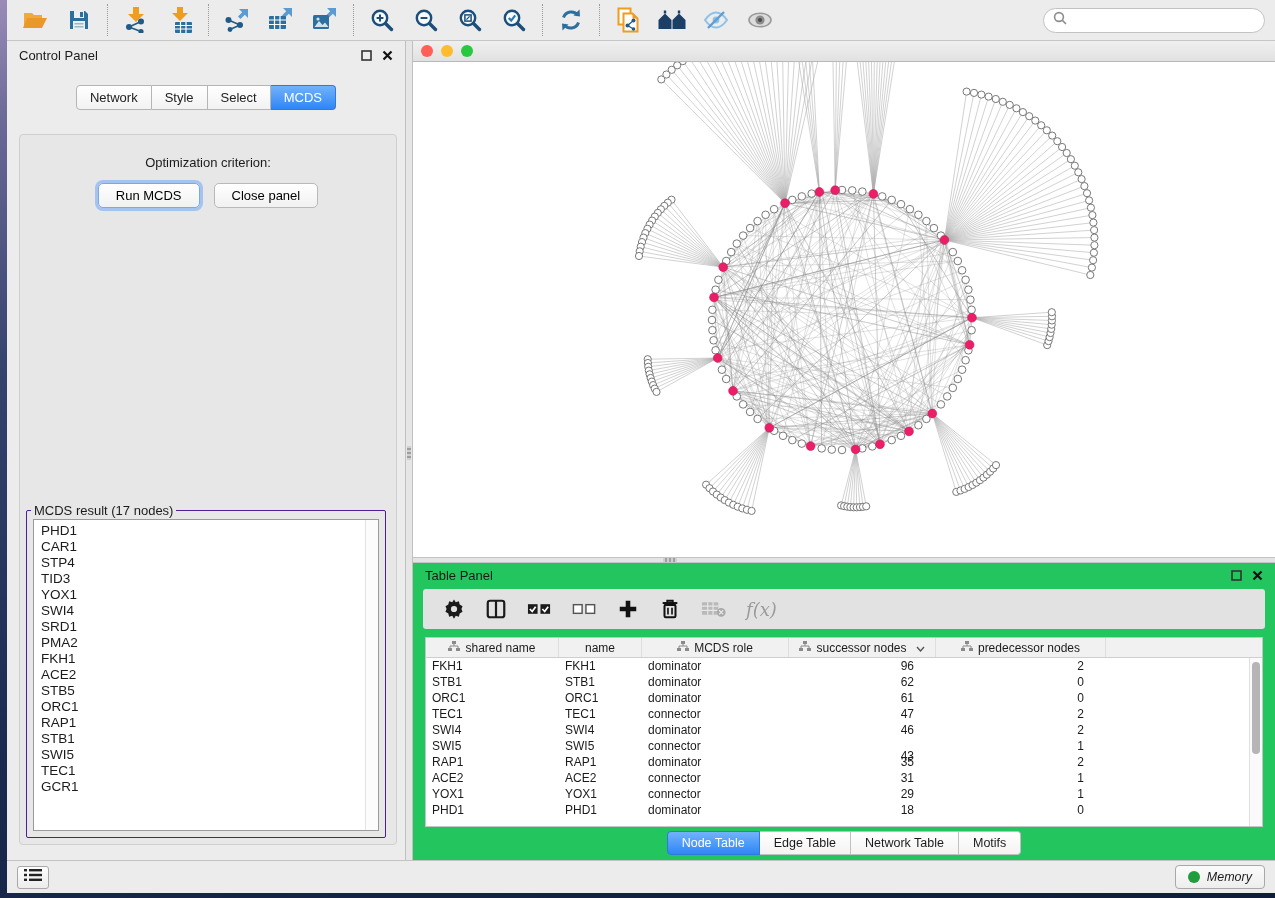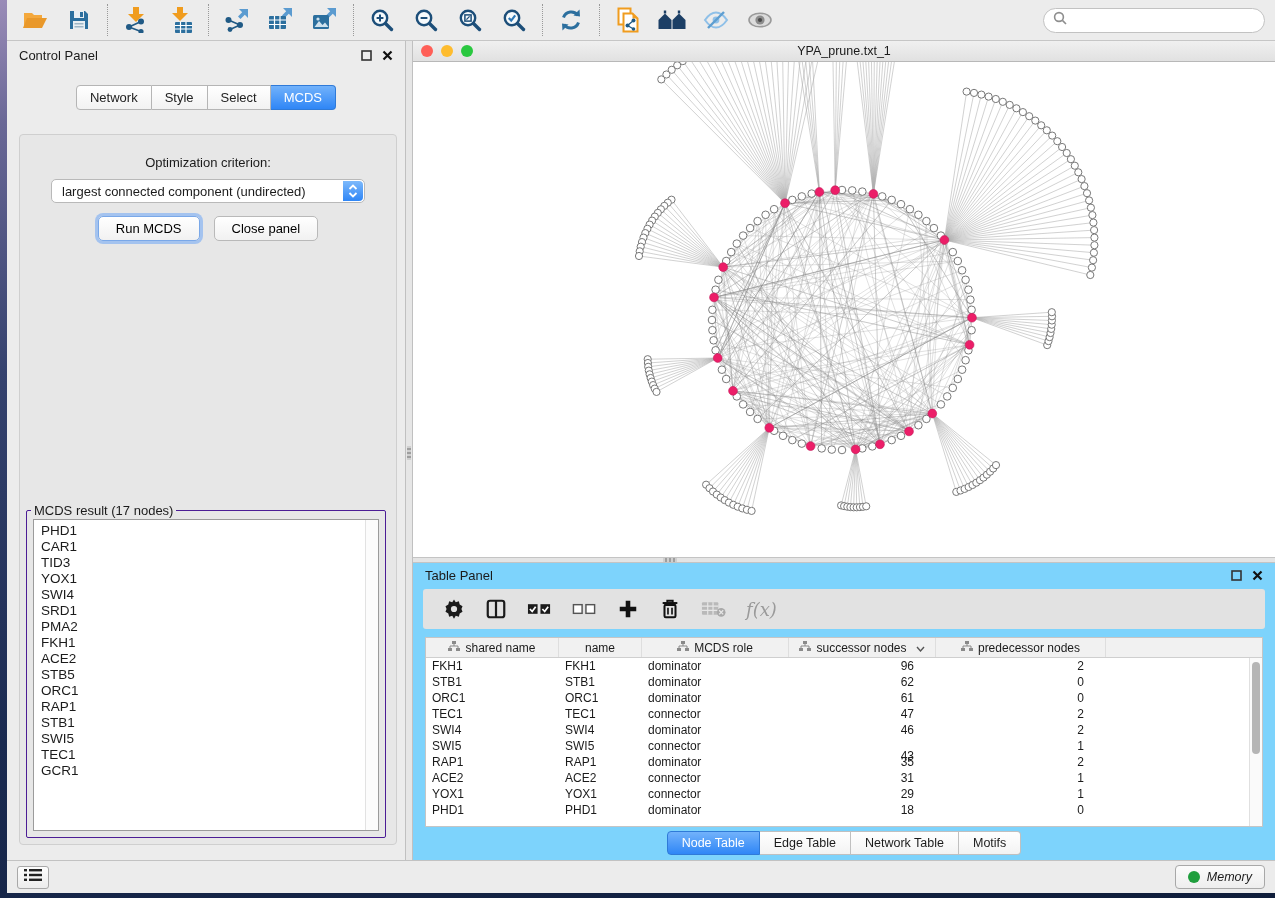--- a/index.html
+++ b/index.html
@@ -65,21 +65,21 @@
   .right-area { position:absolute; left:406px; top:41px; width:862px; height:819px; }
   .network-view { position:absolute; left:0; top:0; width:862px; height:516px; background:#fff; }
   .nv-titlebar { position:relative; height:21px; background:linear-gradient(#f0f0f0,#e1e1e1);
     border-bottom:1px solid #b8b8b8; display:flex; align-items:center; padding:0 8px; }
   .lights { display:flex; gap:8px; }
   .light { width:12px; height:12px; border-radius:50%; cursor:pointer; }
   .nv-title { position:absolute; left:0; right:0; text-align:center; font-size:12.5px; color:#1a1a1a; }
   .nv-canvas { position:absolute; left:0; top:21px; right:0; bottom:0; overflow:hidden; }
 
   
-  .table-panel { position:absolute; left:0; top:522px; width:862px; height:297px; background:#7dd3fc; }
+  .table-panel { position:absolute; left:0; top:522px; width:862px; height:297px; background:#22c55e; }
   .tp-header { height:25px; display:flex; align-items:center; padding:0 12px; }
   .tp-toolbar { margin:1px 10px 0 10px; height:40px; background:#e2e2e2; border-radius:3px;
     display:flex; align-items:center; gap:20px; padding:0 20px; }
   .tp-tbtn { display:flex; align-items:center; cursor:pointer; }
   .tp-tbtn.disabled { cursor:default; }
   .fx { font-family:"DejaVu Serif", serif; font-style:italic; font-size:18px; color:#9a9a9a; }
   .tp-table { position:absolute; left:12px; right:12px; top:74px; bottom:33px; background:#fff;
     border:1px solid #c5c5c5; overflow:hidden; }
   .thead { display:flex; height:20px; background:#f1f1f1; border-bottom:1px solid #cfcfcf; }
   .th { display:flex; align-items:center; justify-content:center; gap:5px; font-size:12px;
@@ -285,40 +285,32 @@
         </span>
       </div>
       <div class="cp-tabs" id="cp-tabs">
           <div class="cp-tab">Network</div>
           <div class="cp-tab">Style</div>
           <div class="cp-tab">Select</div>
           <div class="cp-tab active">MCDS</div>
         </div>
       <div class="cp-content">
         <div class="opt-label">Optimization criterion:</div>
-        <div class="select">
-          <span style="overflow:hidden;white-space:nowrap;">largest connected component (undirected)</span>
-          <span class="stepper">
-            <svg width="10" height="14" viewBox="0 0 10 14">
-                <path d="M1.5 5L5 1.5 8.5 5" stroke="#fff" stroke-width="1.8" fill="none"></path>
-                <path d="M1.5 9L5 12.5 8.5 9" stroke="#fff" stroke-width="1.8" fill="none"></path>
-              </svg>
-          </span>
-        </div>
         <div class="btn-row">
           <button class="btn focused">Run MCDS</button>
           <button class="btn">Close panel</button>
         </div>
         <fieldset class="mcds-fieldset">
           <legend>MCDS result (17 nodes)</legend>
           <div style="position:relative;width:100%;height:100%;">
             <div class="mcds-list" id="mcds-list">
 
             <div>PHD1</div>
                 <div>CAR1</div>
+                <div>STP4</div>
                 <div>TID3</div>
                 <div>YOX1</div>
                 <div>SWI4</div>
                 <div>SRD1</div>
                 <div>PMA2</div>
                 <div>FKH1</div>
                 <div>ACE2</div>
                 <div>STB5</div>
                 <div>ORC1</div>
                 <div>RAP1</div>
@@ -334,21 +326,20 @@
     </div>
 
     <div class="vsplit">
         <div class="vgrip"></div>
       </div>
 
     <div class="right-area">
 
       <div class="network-view">
         <div class="nv-titlebar">
-          <span class="nv-title">YPA_prune.txt_1</span>
           <span class="lights">
             <span class="light" id="light-red" style="background: rgb(255, 95, 87);"></span>
             <span class="light" id="light-yellow" style="background: rgb(254, 188, 46);"></span>
             <span class="light" id="light-green" style="background: rgb(42, 200, 64);"></span>
           </span>
         </div>
         <div class="nv-canvas">
           <svg id="graph-svg" width="862" height="495" viewBox="0 0 862 495">
               <line x1="372.0" y1="141.2" x2="488.0" y2="142.2" stroke="#8f8f8f" stroke-width="0.65" opacity="0.42"></line>
               <line x1="372.0" y1="141.2" x2="478.7" y2="137.9" stroke="#8f8f8f" stroke-width="0.65" opacity="0.42"></line>

